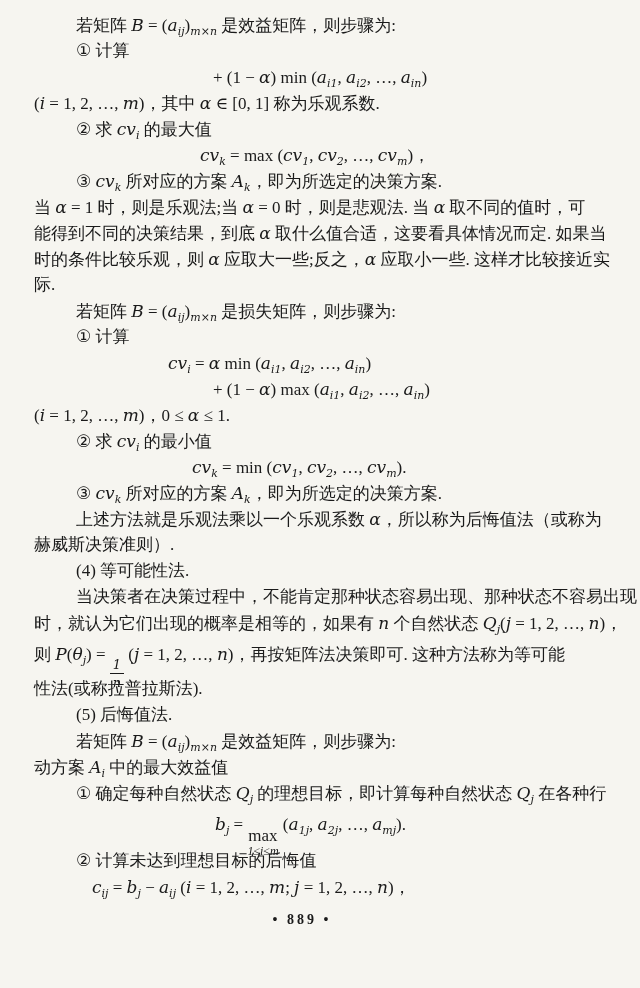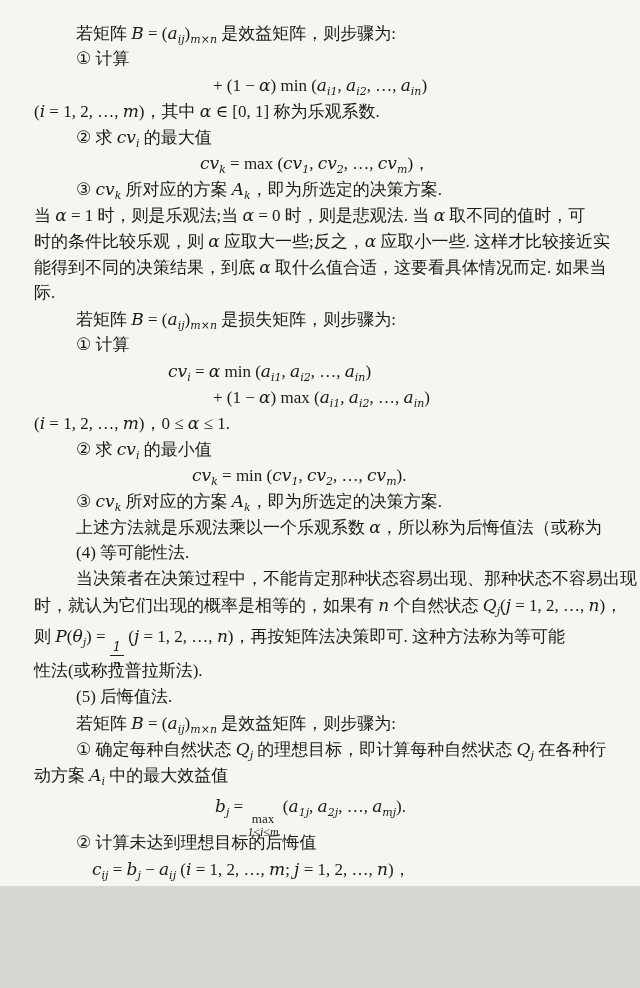--- a/index.html
+++ b/index.html
@@ -1,23 +1,23 @@
 <!DOCTYPE html>
 <html style="--paper: #f6f5f0; --ink: #1a1a1a;"><head>
 <meta charset="utf-8">
 <style>
   html,body{margin:0;padding:0;}
   body{background:#d8d6d0;}
   .page{
     position:relative;
-    width:640px;height:886px;
+    width:640px;height:988px;
     box-sizing:border-box;
     background:var(--paper,#f6f5f0);
     color:var(--ink,#1a1a1a);
-    padding:20px 28px 0 34px;
+    padding:12px 28px 0 34px;
     font-family:"Liberation Serif","DejaVu Serif","DejaVu Sans",serif;
     font-size:17px;
     overflow:hidden;
     box-shadow:0 0 4px rgba(0,0,0,.25);
   }
   .ln{line-height:26px;height:26px;white-space:nowrap;}
   .indent{padding-left:42px;}
   .tall{height:36px;line-height:36px;}
   .gap6{margin-top:6px;}
   .gap4{margin-top:4px;}
@@ -27,60 +27,61 @@
   .ml158{margin-left:158px;}
   .ml181{margin-left:181px;}
   .ml126{margin-left:58px;}
   .b{font-weight:normal;}
   .it{font-style:italic;font-family:"DejaVu Serif","DejaVu Sans",serif;}
   .sb{font-size:11px;font-style:italic;vertical-align:-4px;font-family:"DejaVu Serif","DejaVu Sans",serif;}
   .frac{display:inline-flex;flex-direction:column;align-items:center;vertical-align:-9px;line-height:1;font-style:italic;font-family:"DejaVu Serif",serif;}
   .frac .num{border-bottom:1.4px solid currentColor;padding:0 3px 2px;font-size:13px;}
   .frac .den{padding-top:2px;font-size:13px;}
   .limop{display:inline-flex;flex-direction:column;align-items:center;vertical-align:-11px;line-height:1;}
-  .limop .op{font-size:13px;}
+  .limop .op{font-size:17px;}
   .limop .under{font-size:12px;font-style:italic;margin-top:1px;}
   .pagenum{margin-top:12px;text-align:center;padding-right:42px;font-size:14px;letter-spacing:3px;font-weight:bold;}
 </style>
 </head>
 <body>
 
 <div class="page">
   <div class="ln indent"><span>若矩阵 </span><span class="it">B</span><span> = (</span><span class="it">a</span><span class="sb">ij</span><span>)</span><span class="sb">m×n</span><span> 是效益矩阵，则步骤为:</span></div>
   <div class="ln indent"><span>① 计算</span></div>
   <div class="ln ml179"><span>+ (1 − </span><span class="it">α</span><span>) min (</span><span class="it">a</span><span class="sb">i1</span><span>, </span><span class="it">a</span><span class="sb">i2</span><span>, …, </span><span class="it">a</span><span class="sb">in</span><span>)</span></div>
   <div class="ln"><span>(</span><span class="it">i</span><span> = 1, 2, …, </span><span class="it">m</span><span>)，其中 </span><span class="it">α</span><span> ∈ [0, 1] 称为</span><span class="b">乐观系数</span><span>.</span></div>
   <div class="ln indent"><span>② 求 </span><span class="it">cv</span><span class="sb">i</span><span> 的最大值</span></div>
   <div class="ln ml166"><span class="it">cv</span><span class="sb">k</span><span> = max (</span><span class="it">cv</span><span class="sb">1</span><span>, </span><span class="it">cv</span><span class="sb">2</span><span>, …, </span><span class="it">cv</span><span class="sb">m</span><span>)，</span></div>
   <div class="ln indent"><span>③ </span><span class="it">cv</span><span class="sb">k</span><span> 所对应的方案 </span><span class="it">A</span><span class="sb">k</span><span>，即为所选定的决策方案.</span></div>
   <div class="ln"><span>当 </span><span class="it">α</span><span> = 1 时，则是乐观法;当 </span><span class="it">α</span><span> = 0 时，则是悲观法. 当 </span><span class="it">α</span><span> 取不同的值时，可</span></div>
+  <div class="ln"><span>能得到不同的决策结果，到底 </span><span class="it">α</span><span> 取什么值合适，这要看具体情况而定. 如果当</span></div>
   <div class="ln"><span>时的条件比较乐观，则 </span><span class="it">α</span><span> 应取大一些;反之，</span><span class="it">α</span><span> 应取小一些. 这样才比较接近实</span></div>
-  <div class="ln"><span>能得到不同的决策结果，到底 </span><span class="it">α</span><span> 取什么值合适，这要看具体情况而定. 如果当</span></div>
   <div class="ln"><span>际.</span></div>
   <div class="ln indent"><span>若矩阵 </span><span class="it">B</span><span> = (</span><span class="it">a</span><span class="sb">ij</span><span>)</span><span class="sb">m×n</span><span> 是损失矩阵，则步骤为:</span></div>
   <div class="ln indent"><span>① 计算</span></div>
   <div class="ln ml134"><span class="it">cv</span><span class="sb">i</span><span> = </span><span class="it">α</span><span> min (</span><span class="it">a</span><span class="sb">i1</span><span>, </span><span class="it">a</span><span class="sb">i2</span><span>, …, </span><span class="it">a</span><span class="sb">in</span><span>)</span></div>
   <div class="ln ml179"><span>+ (1 − </span><span class="it">α</span><span>) max (</span><span class="it">a</span><span class="sb">i1</span><span>, </span><span class="it">a</span><span class="sb">i2</span><span>, …, </span><span class="it">a</span><span class="sb">in</span><span>)</span></div>
   <div class="ln"><span>(</span><span class="it">i</span><span> = 1, 2, …, </span><span class="it">m</span><span>)，0 ≤ </span><span class="it">α</span><span> ≤ 1.</span></div>
   <div class="ln indent"><span>② 求 </span><span class="it">cv</span><span class="sb">i</span><span> 的最小值</span></div>
   <div class="ln ml158"><span class="it">cv</span><span class="sb">k</span><span> = min (</span><span class="it">cv</span><span class="sb">1</span><span>, </span><span class="it">cv</span><span class="sb">2</span><span>, …, </span><span class="it">cv</span><span class="sb">m</span><span>).</span></div>
   <div class="ln indent"><span>③ </span><span class="it">cv</span><span class="sb">k</span><span> 所对应的方案 </span><span class="it">A</span><span class="sb">k</span><span>，即为所选定的决策方案.</span></div>
   <div class="ln indent"><span>上述方法就是乐观法乘以一个乐观系数 </span><span class="it">α</span><span>，所以称为</span><span class="b">后悔值法</span><span class="b">（或称为</span></div>
+  <div class="ln"><span class="b">赫威斯决策准则</span><span class="b">）.</span></div>
   <div class="ln indent"><span>(4) 等可能性法.</span></div>
   <div class="ln indent"><span>当决策者在决策过程中，不能肯定那种状态容易出现、那种状态不容易出现</span></div>
   <div class="ln"><span>时，就认为它们出现的概率是相等的，如果有 </span><span class="it">n</span><span> 个自然状态 </span><span class="it">Q</span><span class="sb">j</span><span>(</span><span class="it">j</span><span> = 1, 2, …, </span><span class="it">n</span><span>)，</span></div>
   <div class="ln tall"><span>则 </span><span class="it">P</span><span>(</span><span class="it">θ</span><span class="sb">j</span><span>) = </span><span class="frac">
         <span class="num">1</span>
         <span class="den">n</span>
       </span><span> (</span><span class="it">j</span><span> = 1, 2, …, </span><span class="it">n</span><span>)，再按矩阵法决策即可. 这种方法称为</span><span class="b">等可能</span></div>
   <div class="ln gap4"><span class="b">性法(或称拉普拉斯法).</span></div>
   <div class="ln indent"><span>(5) 后悔值法.</span></div>
   <div class="ln indent"><span>若矩阵 </span><span class="it">B</span><span> = (</span><span class="it">a</span><span class="sb">ij</span><span>)</span><span class="sb">m×n</span><span> 是效益矩阵，则步骤为:</span></div>
+  <div class="ln"><span>动方案 </span><span class="it">A</span><span class="sb">i</span><span> 中的最大效益值</span></div>
   <div class="ln indent"><span>① 确定每种自然状态 </span><span class="it">Q</span><span class="sb">j</span><span> 的理想目标，即计算每种自然状态 </span><span class="it">Q</span><span class="sb">j</span><span> 在各种行</span></div>
-  <div class="ln"><span>动方案 </span><span class="it">A</span><span class="sb">i</span><span> 中的最大效益值</span></div>
   <div class="ln ml181 tall"><span class="it">b</span><span class="sb">j</span><span> = </span><span class="limop">
         <span class="op">max</span>
         <span class="under">1≤i≤m</span>
       </span><span> (</span><span class="it">a</span><span class="sb">1j</span><span>, </span><span class="it">a</span><span class="sb">2j</span><span>, …, </span><span class="it">a</span><span class="sb">mj</span><span>).</span></div>
   <div class="ln indent gap6"><span>② 计算未达到理想目标的</span><span class="b">后悔值</span></div>
   <div class="ln ml126"><span class="it">c</span><span class="sb">ij</span><span> = </span><span class="it">b</span><span class="sb">j</span><span> − </span><span class="it">a</span><span class="sb">ij</span><span> (</span><span class="it">i</span><span> = 1, 2, …, </span><span class="it">m</span><span>; </span><span class="it">j</span><span> = 1, 2, …, </span><span class="it">n</span><span>)，</span></div>
   <div class="pagenum">• 889 •</div>
 </div>
 
 </body></html>

